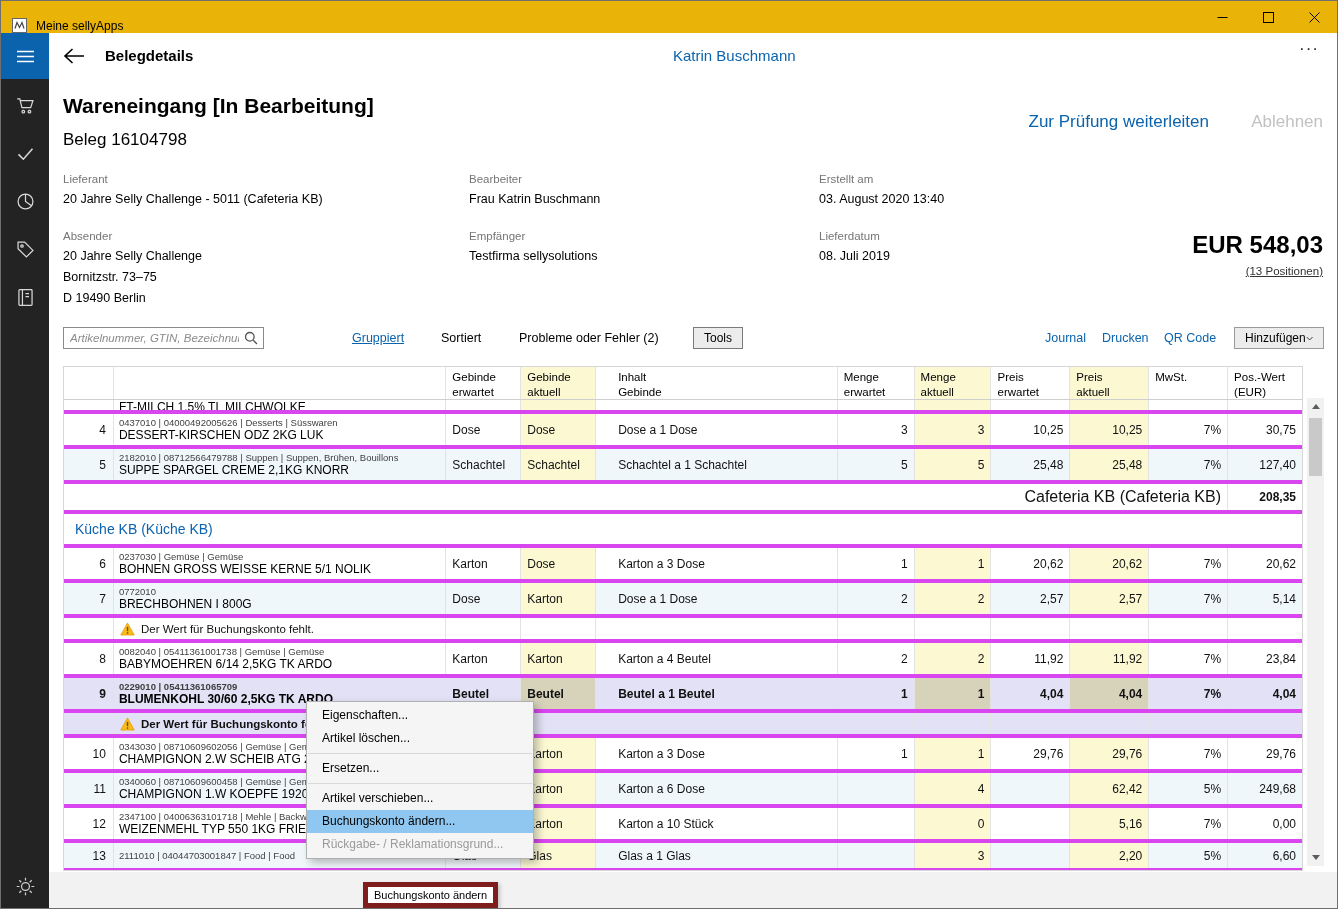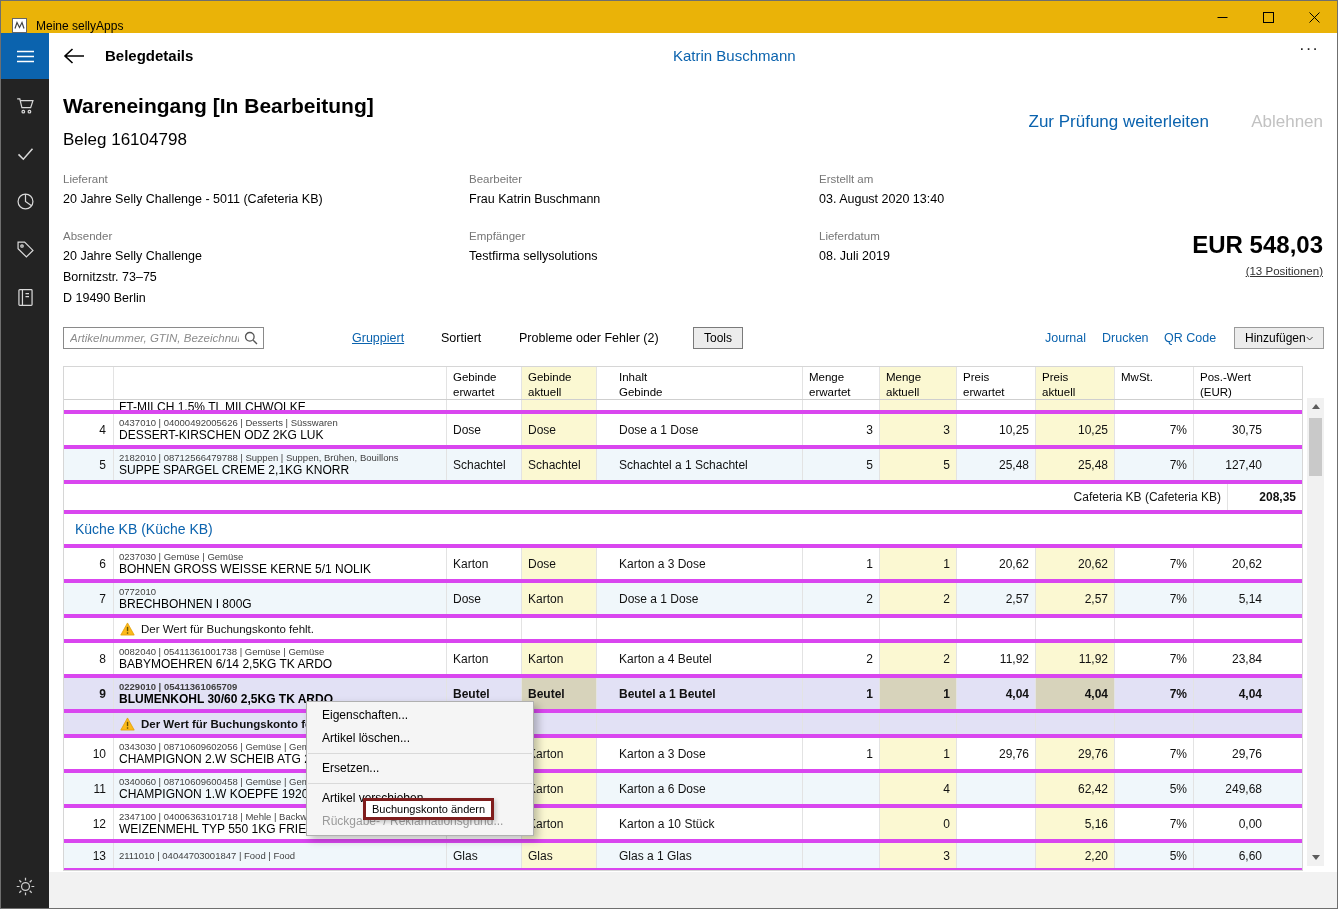--- a/index.html
+++ b/index.html
@@ -57,43 +57,43 @@
   .cell { border-right:1px solid #e3e3e3; display:flex; align-items:center; padding:0 6px; font-size:12px; color:#111; overflow:hidden; white-space:nowrap; height:100%; }
   .cell:last-child { border-right:none; }
   .hcell { align-items:flex-start; padding-top:3px; font-size:11.5px; white-space:pre-line; line-height:1.3; color:#000; }
   .yellow { background:#fbf8d2; }
   .trow.sel .yellow { background:#d7d3bb; }
   .right { justify-content:flex-end; }
   .numc { justify-content:flex-end; padding-right:7px; }
   .artc { flex-direction:column; align-items:flex-start; justify-content:center; padding-left:5px; }
   .meta { font-size:9.5px; color:#3f3f3f; line-height:1.2; max-width:100%; overflow:hidden; }
   .aname { font-size:12px; color:#000; line-height:1.2; max-width:100%; overflow:hidden; }
-  .c0{width:50px;} .c1{width:333px;} .c2{width:75px;} .c3{width:75px;} .c4{width:206px;padding-left:22px;}
+  .c0{width:50px;} .c1{width:333px;} .c2{width:75px;} .c3{width:75px;} .c4{width:242px;padding-left:22px;}
   .c5{width:77px;} .c6{width:77px;} .c7{width:79px;} .c8{width:79px;} .c9{width:79px;} .c10{width:74px;}
   .warncell { gap:6px; }
   .wtext { font-size:11.5px; }
-  .stlabel { flex:1; justify-content:flex-end; font-size:12px; }
+  .stlabel { flex:1; justify-content:flex-end; font-size:16px; }
   .stval { font-weight:700; }
   .grouprow { align-items:center; }
   .glabel { color:#0b63ae; font-size:14px; padding-left:11px; }
 
   
   .vscroll { position:absolute; left:1306px; top:397px; width:17px; height:468px; background:#f1f1f1; }
   .varr { position:absolute; left:0; width:17px; height:17px; display:flex; align-items:center; justify-content:center; }
   .tri-up { width:0; height:0; border-left:4px solid transparent; border-right:4px solid transparent; border-bottom:5px solid #5c5c5c; }
   .tri-down { width:0; height:0; border-left:4px solid transparent; border-right:4px solid transparent; border-top:5px solid #5c5c5c; }
   .vthumb { position:absolute; left:2px; top:20px; width:13px; height:58px; background:#c9c9c9; }
 
   
   .ctxmenu { position:absolute; left:305px; top:700px; width:228px; background:#f5f5f5; border:1px solid #b0b0b0; box-shadow:4px 4px 8px rgba(0,0,0,.25); padding:2px 0; z-index:50; }
   .mitem { height:23px; line-height:23px; padding-left:15px; font-size:12px; color:#000; white-space:nowrap; overflow:hidden; }
   .mitem.mhl { background:#8fc7f0; }
   .mitem.mdis { color:#9a9a9a; }
   .msep { height:1px; background:#d9d9d9; margin:3px 1px; }
-  .tooltip { position:absolute; left:362px; top:797px; background:#fff; border:3px solid #7f1d1d; padding:2px 6px; font-size:11px; color:#000; z-index:60; box-shadow:2px 2px 4px rgba(0,0,0,.2); white-space:nowrap; }
+  .tooltip { position:absolute; left:362px; top:881px; background:#fff; border:5px solid #7f1d1d; padding:2px 6px; font-size:11px; color:#000; z-index:60; box-shadow:2px 2px 4px rgba(0,0,0,.2); white-space:nowrap; }
 
   .footer { position:absolute; left:48px; top:871px; width:1290px; height:38px; background:#f2f2f2; }
 </style>
 </head>
 <body>
 
 <div class="window">
 
   <div class="titlebar">
     <span class="app-icon">
@@ -483,18 +483,19 @@
 
   <div class="footer"></div>
 
   <div class="ctxmenu" id="ctxmenu">
       <div class="mitem">Eigenschaften...</div>
       <div class="mitem">Artikel löschen...</div>
       <div class="msep"></div>
       <div class="mitem">Ersetzen...</div>
       <div class="msep"></div>
       <div class="mitem">Artikel verschieben...</div>
+      <div class="mitem mhl">Buchungskonto ändern...</div>
       <div class="mitem mdis">Rückgabe- / Reklamationsgrund...</div>
     </div>
 
   <div class="tooltip">Buchungskonto ändern</div>
 
 </div>
 
 </body></html>

